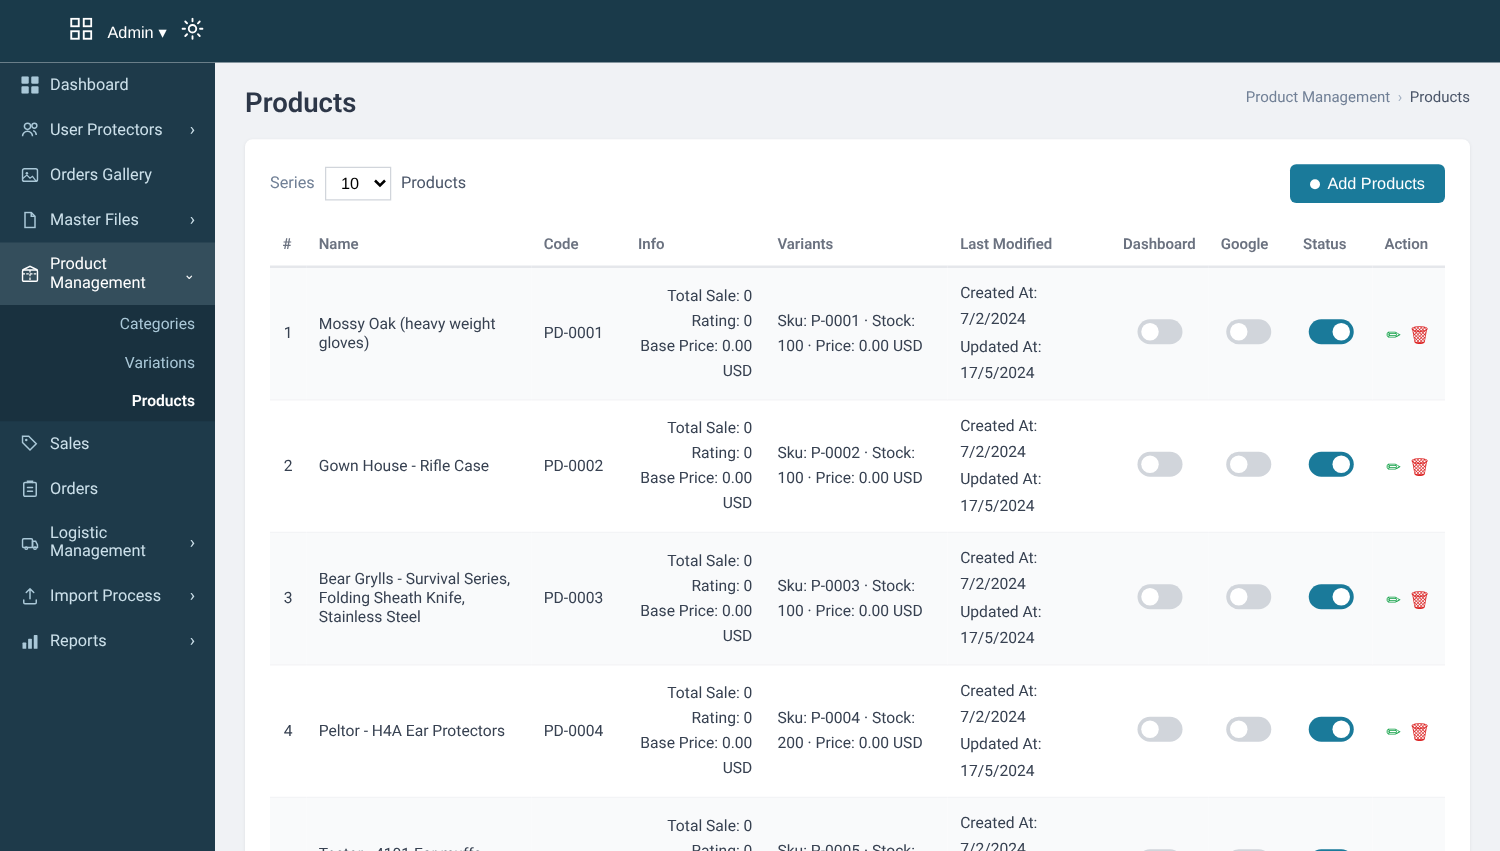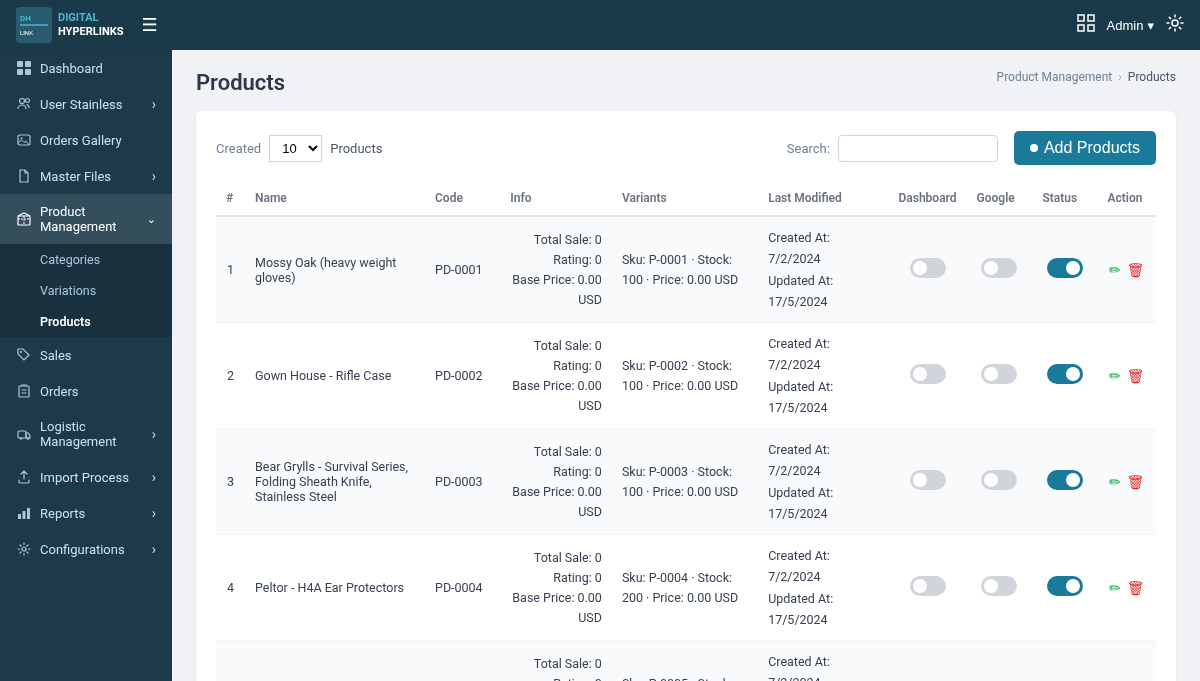--- a/index.html
+++ b/index.html
@@ -44,21 +44,21 @@
       color: #cce0ea;
       font-size: 13px;
       gap: 8px;
       transition: background 0.15s;
       position: relative;
     }
     .sidebar-item.active { background: rgba(255,255,255,0.1); color: white; }
     .sidebar-item.has-arrow::after { content: '›'; margin-left: auto; font-size: 14px; }
     .sidebar-item.expanded::after { content: '⌄'; margin-left: auto; font-size: 11px; }
     .sidebar-icon { width: 16px; height: 16px; display: flex; align-items: center; justify-content: center; flex-shrink: 0; }
-    .sidebar-sub { background: rgba(0,0,0,0.15); }
+    .sidebar-sub { background: rgba(0,0,0,0.15); text-align: right; }
     .sidebar-sub-item { padding: 8px 16px 8px 40px; cursor: pointer; color: #aac8d8; font-size: 12.5px; }
     .sidebar-sub-item.active { color: white; font-weight: 600; }
 
     
     .main-content {
       flex: 1;
       overflow-y: auto;
       background: #f0f2f5;
       padding: 20px 24px;
     }
@@ -111,21 +111,21 @@
       font-size: 13px;
       width: 160px;
       outline: none;
     }
     .add-btn {
       background: #1a7a9a;
       color: white;
       border: none;
       border-radius: 5px;
       padding: 8px 16px;
-      font-size: 16px;
+      font-size: 13px;
       cursor: pointer;
       display: flex;
       align-items: center;
       gap: 6px;
       white-space: nowrap;
       text-align: right;
     }
     .btn-dot { width: 8px; height: 8px; background: white; border-radius: 50%; display: inline-block; }
 
     
@@ -194,35 +194,20 @@
     .toggle.on .toggle-slider::before { transform: translateX(16px); }
 
     .action-btns { display: flex; gap: 6px; justify-content: center; align-items: center; }
     .edit-btn { color: #16a34a; cursor: pointer; font-size: 14px; background: none; border: none; }
     .del-btn { color: #dc2626; cursor: pointer; font-size: 14px; background: none; border: none; }
   </style>
 </head>
 <body>
 
 <nav class="navbar">
-  <div class="navbar-left">
-    <div class="navbar-logo">
-
-      <svg class="logo-icon" viewBox="0 0 36 36">
-        <rect width="36" height="36" rx="4" fill="#2a5a6e"></rect>
-        <text x="4" y="14" font-size="8" font-weight="bold" fill="#4db8d4">DH</text>
-        <path d="M4 18 L32 18" stroke="#4db8d4" stroke-width="1.5"></path>
-        <text x="4" y="28" font-size="6" fill="white">LINK</text>
-      </svg>
-      <div style="color:white;font-size:11px;font-weight:700;line-height:1.3;">
-        <span style="color:#4db8d4;">DIGITAL</span><br>HYPERLINKS
-      </div>
-    </div>
-    <button class="hamburger-btn">☰</button>
-  </div>
   <div class="navbar-right">
     <button class="expand-btn">
       <svg width="18" height="18" viewBox="0 0 18 18" fill="none">
         <rect x="1" y="1" width="6" height="6" stroke="white" stroke-width="1.5" fill="none"></rect>
         <rect x="11" y="1" width="6" height="6" stroke="white" stroke-width="1.5" fill="none"></rect>
         <rect x="1" y="11" width="6" height="6" stroke="white" stroke-width="1.5" fill="none"></rect>
         <rect x="11" y="11" width="6" height="6" stroke="white" stroke-width="1.5" fill="none"></rect>
       </svg>
     </button>
     <button class="admin-btn">
@@ -256,21 +241,21 @@
 
     <div class="sidebar-item has-arrow">
       <span class="sidebar-icon">
         <svg width="14" height="14" viewBox="0 0 14 14" fill="none">
             <circle cx="5" cy="4" r="2.5" stroke="#aac8d8" stroke-width="1.2"></circle>
             <path d="M1 12c0-2.2 1.8-4 4-4s4 1.8 4 4" stroke="#aac8d8" stroke-width="1.2" fill="none"></path>
             <circle cx="10.5" cy="3.5" r="2" stroke="#aac8d8" stroke-width="1.2"></circle>
             <path d="M12 11c0-1.7-1-3-2.5-3.5" stroke="#aac8d8" stroke-width="1.2" fill="none"></path>
           </svg>
       </span>
-      <span>User Stainless</span>
+      <span>User Protectors</span>
     </div>
 
     <div class="sidebar-item">
       <span class="sidebar-icon">
         <svg width="14" height="14" viewBox="0 0 14 14" fill="none">
             <rect x="1" y="2" width="12" height="10" rx="1.5" stroke="#aac8d8" stroke-width="1.2"></rect>
             <circle cx="4.5" cy="5.5" r="1" fill="#aac8d8"></circle>
             <path d="M1 10l3.5-3 2.5 2.5 2-1.5 3 4" stroke="#aac8d8" stroke-width="1" fill="none"></path>
           </svg>
       </span>
@@ -356,60 +341,47 @@
       <span class="sidebar-icon">
         <svg width="14" height="14" viewBox="0 0 14 14" fill="none">
             <rect x="1" y="8" width="3" height="5" rx="0.5" fill="#aac8d8"></rect>
             <rect x="5.5" y="5" width="3" height="8" rx="0.5" fill="#aac8d8"></rect>
             <rect x="10" y="2" width="3" height="11" rx="0.5" fill="#aac8d8"></rect>
           </svg>
       </span>
       <span>Reports</span>
     </div>
 
-    <div class="sidebar-item has-arrow">
-      <span class="sidebar-icon">
-        <svg width="14" height="14" viewBox="0 0 14 14" fill="none">
-            <circle cx="7" cy="7" r="2" stroke="#aac8d8" stroke-width="1.2" fill="none"></circle>
-            <path d="M7 1v1.5M7 11.5V13M1 7h1.5M11.5 7H13M2.93 2.93l1.06 1.06M10.01 10.01l1.06 1.06M2.93 11.07l1.06-1.06M10.01 3.99l1.06-1.06" stroke="#aac8d8" stroke-width="1.2" stroke-linecap="round"></path>
-          </svg>
-      </span>
-      <span>Configurations</span>
-    </div>
 
   </aside>
 
   <main class="main-content">
 
     <div class="page-header">
       <h1 class="page-title">Products</h1>
       <div class="breadcrumb">
         <span>Product Management</span>
         <span class="breadcrumb-sep">›</span>
         <span class="breadcrumb-current">Products</span>
       </div>
     </div>
 
     <div class="content-card">
 
       <div class="toolbar">
         <div class="toolbar-left">
-          <span class="display-label">Created</span>
+          <span class="display-label">Series</span>
           <select class="display-select">
             <option value="10">10</option>
             <option value="25">25</option>
             <option value="50">50</option>
           </select>
           <span class="display-unit">Products</span>
         </div>
         <div style="display:flex;align-items:center;gap:16px;">
-          <div class="search-area">
-            <label class="search-label">Search:</label>
-            <input type="text" class="search-input" style="">
-          </div>
           <button class="add-btn">
             <span class="btn-dot"></span>
             <span>Add Products</span>
           </button>
         </div>
       </div>
 
       <table class="products-table">
         <thead>
           <tr>

